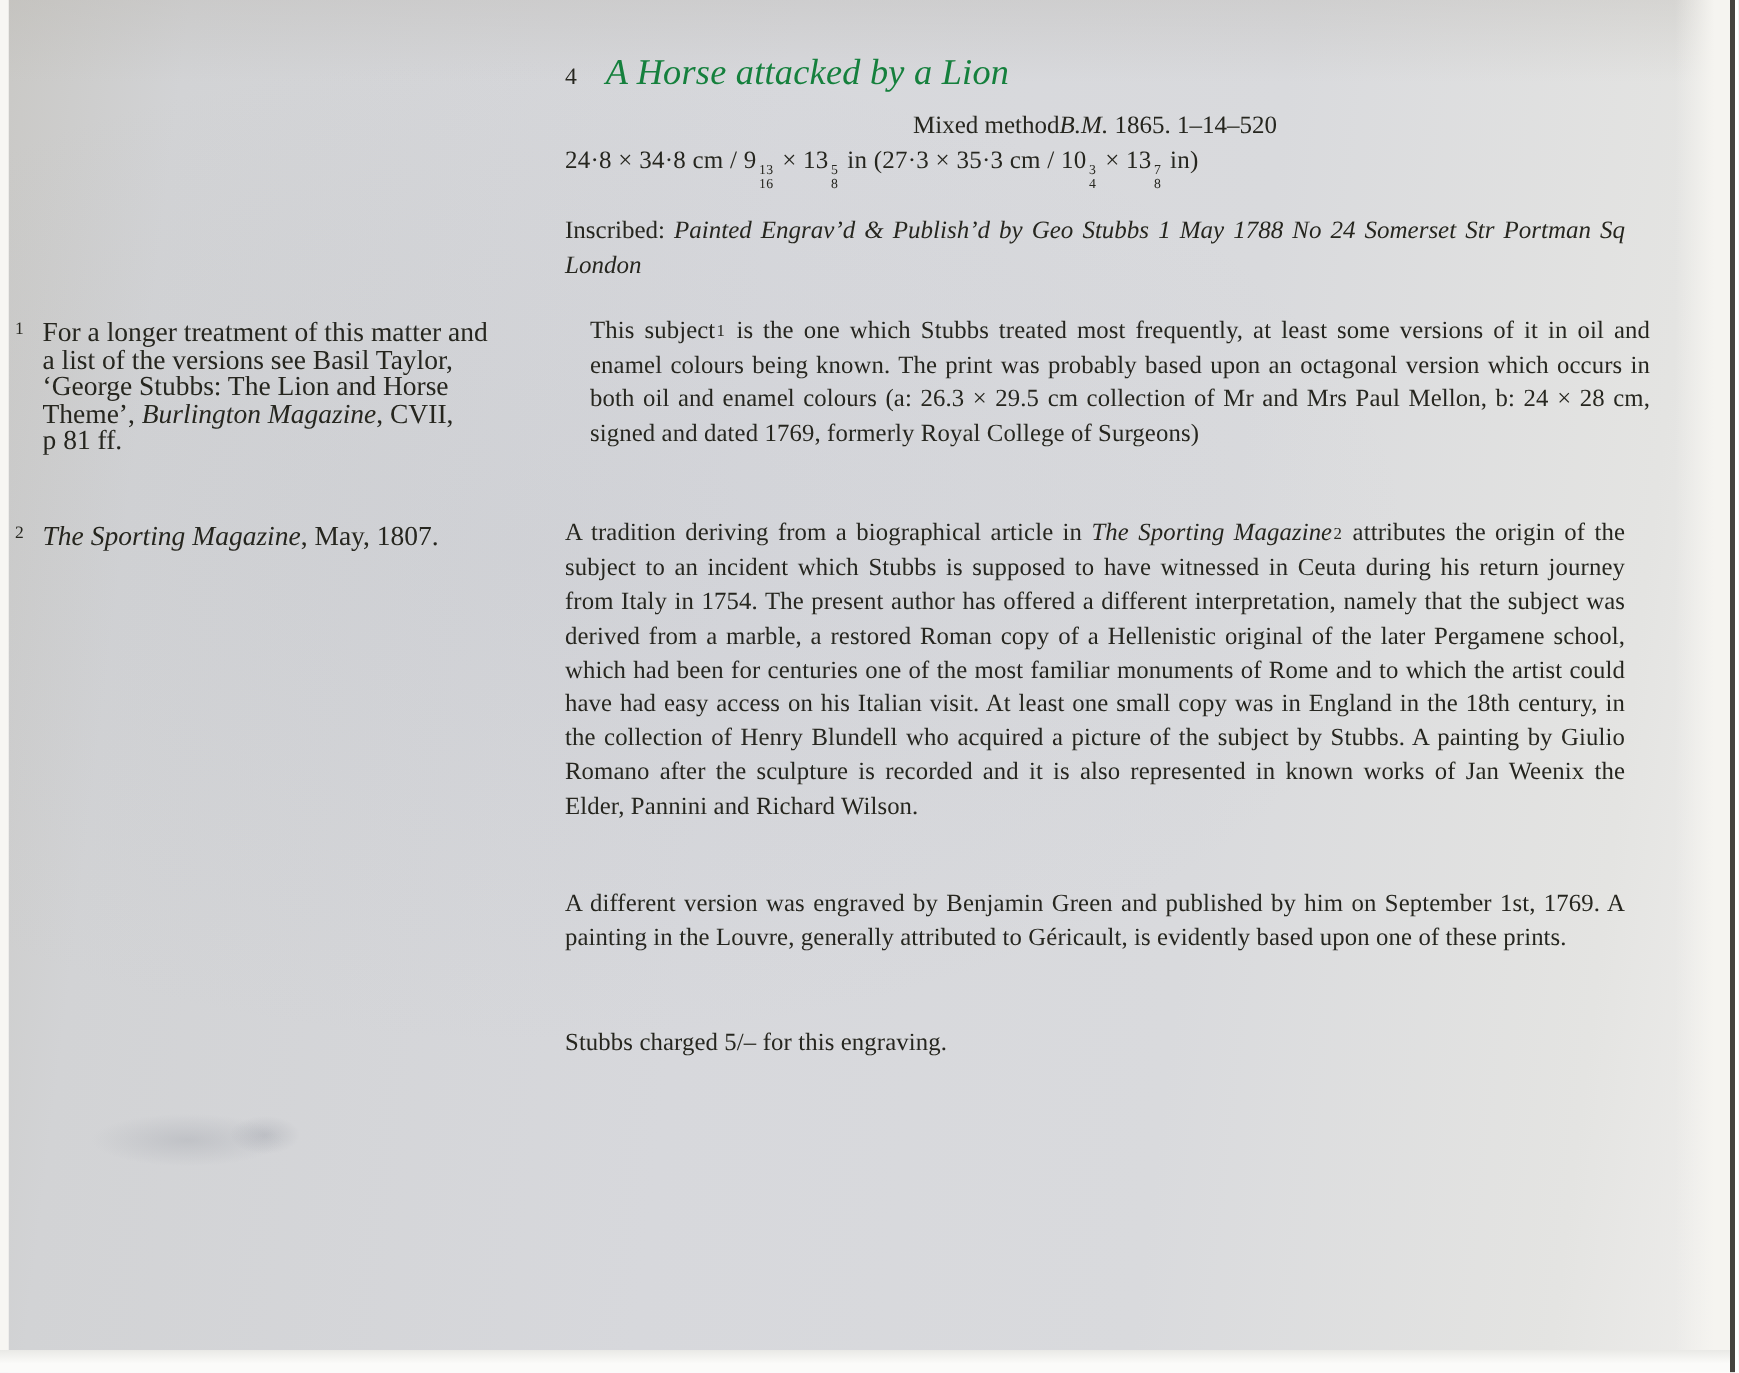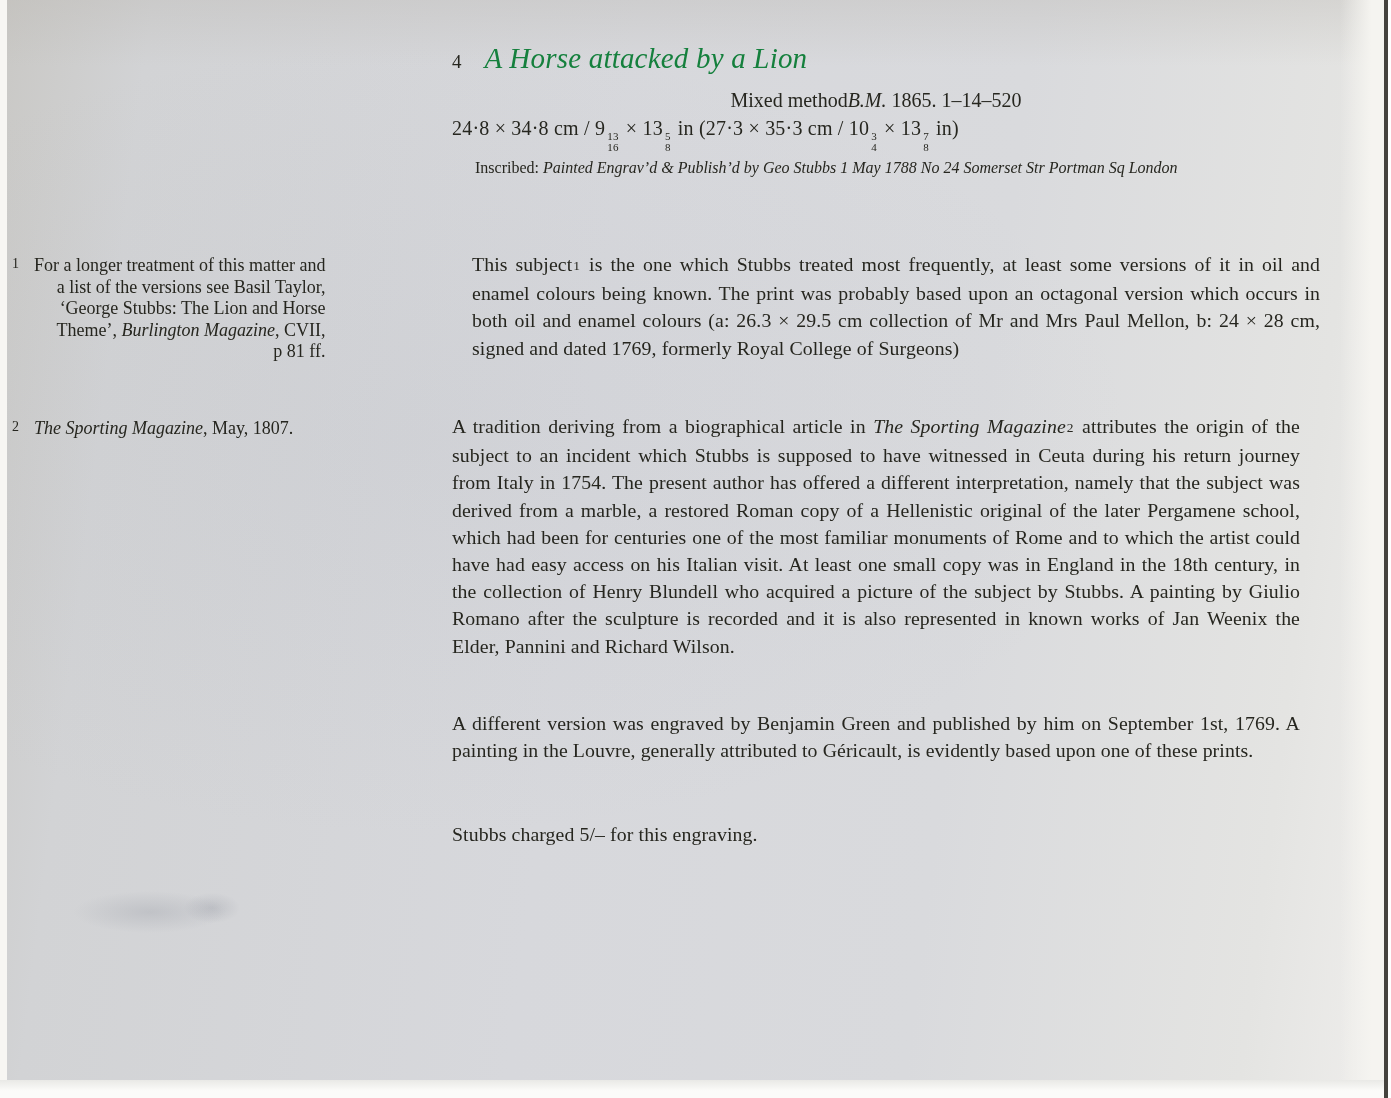--- a/index.html
+++ b/index.html
@@ -35,34 +35,34 @@
         vertical-align:-0.45em;line-height:1;font-size:55%;margin:0 2px;text-align:center;}
   .frac span{display:block;}
 
   
   .main{position:absolute;left:452px;width:848px;}
   .title-row{top:42px;display:flex;align-items:baseline;}
   .entry-number{font-size:19px;letter-spacing:1px;margin-right:22px;}
   .entry-title{font-size:29px;font-style:italic;font-weight:500;color:#15803d;letter-spacing:0.2px;}
   .medium-row{top:89px;display:flex;justify-content:center;font-size:20px;}
   .dims-row{top:117px;font-size:20px;letter-spacing:0.2px;}
-  .inscription{top:154px;font-size:16px;line-height:28px;text-align:justify;margin-left:23px;}
+  .inscription{top:170px;font-size:20px;line-height:28px;text-align:justify;}
   .para{position:absolute;left:452px;width:848px;font-size:19.8px;line-height:27.2px;
         text-align:justify;letter-spacing:0.1px;}
   .p1{top:251px;margin-left:20px;}
   .p2{top:413px;}
   .p3{top:710px;}
   .p4{top:821px;}
 
   
   .footnote{position:absolute;left:12px;width:412px;display:flex;}
   .fn1{top:255px;}
   .fn2{top:418px;}
   .fn-num{flex:0 0 22px;font-size:14px;padding-top:1px;}
-  .fn-text{font-size:18px;line-height:21.5px;white-space:pre-line;text-align:right;}
+  .fn-text{font-size:22px;line-height:21.5px;white-space:pre-line;}
 </style>
 </head>
 <body>
 
 <div id="stage">
   <div class="paper"></div>
   <div class="edge-left"></div>
   <div class="edge-right-paperlight"></div>
   <div class="edge-bottom"></div>
   <div class="edge-right-line"></div>

